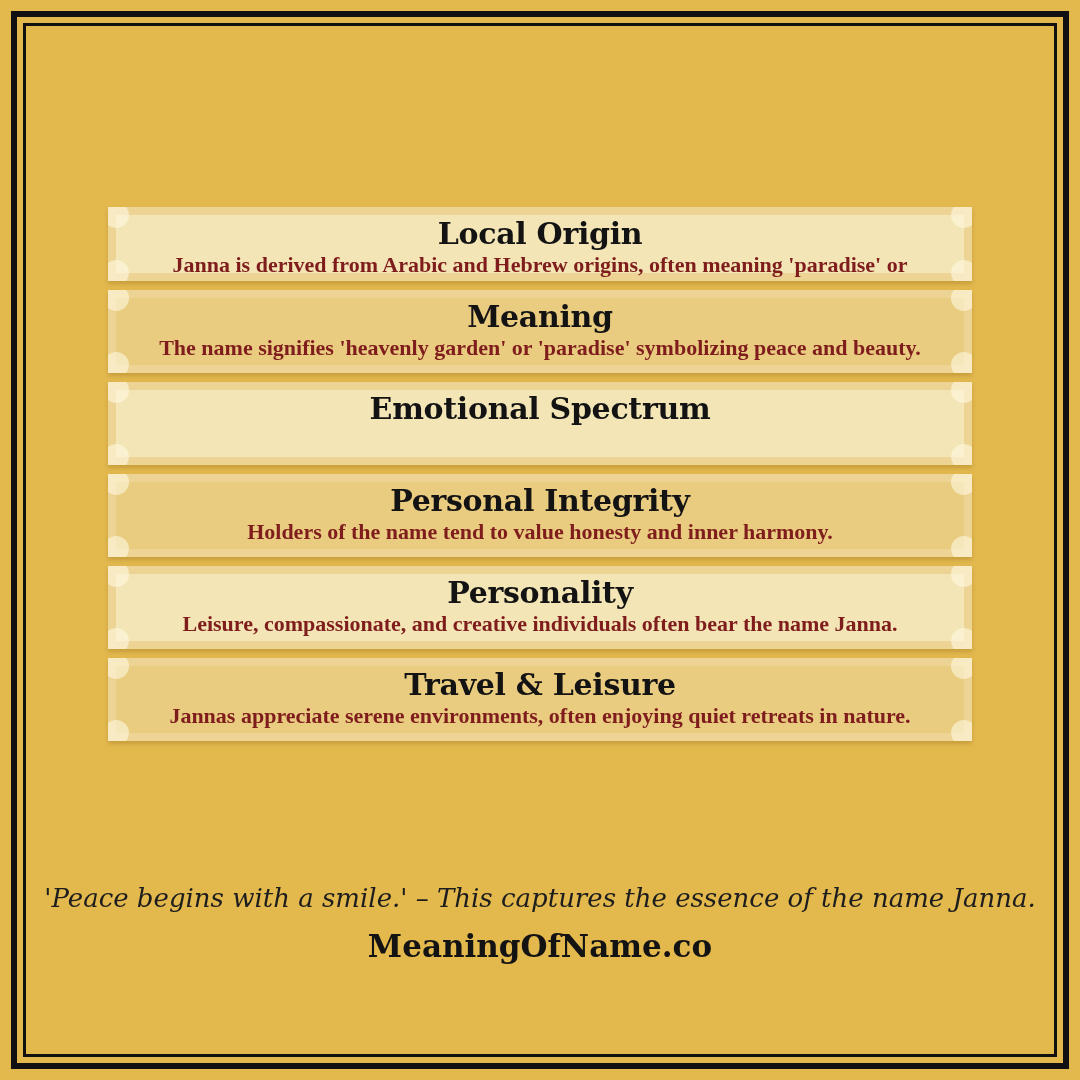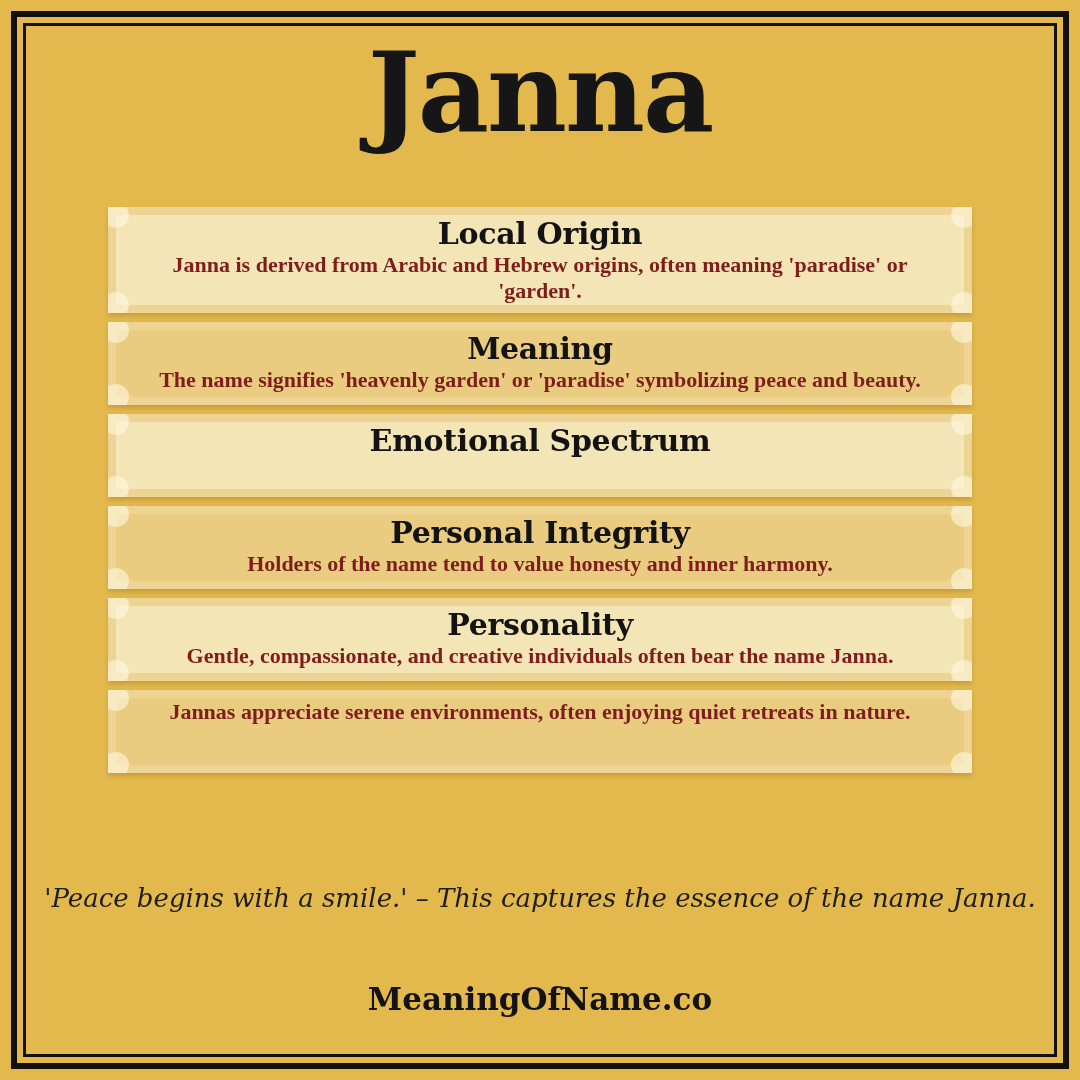--- a/index.html
+++ b/index.html
@@ -52,21 +52,21 @@
     flex-direction: column;
     gap: 9px;
   }
   .card {
     position: relative;
     height: 83px;
     background: var(--card-strip, #edd494);
     overflow: hidden;
     box-shadow: 0 3px 4px rgba(125, 88, 15, 0.28);
   }
-  .card:first-child { height: 106px; }
+  .card:first-child { height: 74px; }
   .panel {
     position: absolute;
     inset: 8px;
     background: var(--card-light, #f3e5b6);
     text-align: center;
   }
   .card:nth-child(even) .panel { background: var(--card-dark, #e9cc80); }
   .dot {
     position: absolute;
     width: 26px;
@@ -104,39 +104,38 @@
     width: 100%;
     text-align: center;
     font-family: "DejaVu Serif", serif;
     font-style: italic;
     font-size: 26px;
     line-height: 1.1;
     color: #1d1d1d;
   }
   .brand {
     position: absolute;
-    top: 982px;
+    top: 929px;
     left: 0;
     width: 100%;
     text-align: center;
     font-family: "DejaVu Serif", serif;
     font-weight: bold;
     font-size: 31px;
     line-height: 1.1;
     color: #131313;
   }
 </style>
 </head>
 <body>
 
 <div class="canvas" style="--bg: #e3b94e; --frame: #111111; --card-strip: #edd494; --card-light: #f3e5b6; --card-dark: #e9cc80; --dot: rgba(255,248,226,0.6); --ink: #161616;">
   <div class="frame-outer"></div>
   <div class="frame-inner"></div>
 
-  <h1 class="title">Janna</h1>
 
   <div class="sections">
   <section class="card">
     <span class="dot tl"></span>
     <span class="dot tr"></span>
     <span class="dot bl"></span>
     <span class="dot br"></span>
     <div class="panel">
       <h2 class="card-heading">Local Origin</h2>
       <p class="card-text">Janna is derived from Arabic and Hebrew origins, often meaning 'paradise' or 'garden'.</p>
@@ -175,31 +174,32 @@
     </div>
   </section>
 
   <section class="card">
     <span class="dot tl"></span>
     <span class="dot tr"></span>
     <span class="dot bl"></span>
     <span class="dot br"></span>
     <div class="panel">
       <h2 class="card-heading">Personality</h2>
-      <p class="card-text">Gentle, compassionate, and creative individuals often bear the name Janna.</p>
-    </div>
-  </section>
-
-
-  <section class="card">
-    <span class="dot tl"></span>
-    <span class="dot tr"></span>
-    <span class="dot bl"></span>
-    <span class="dot br"></span>
-    <div class="panel">
+      <p class="card-text">Leisure, compassionate, and creative individuals often bear the name Janna.</p>
+    </div>
+  </section>
+
+
+  <section class="card">
+    <span class="dot tl"></span>
+    <span class="dot tr"></span>
+    <span class="dot bl"></span>
+    <span class="dot br"></span>
+    <div class="panel">
+      <h2 class="card-heading">Travel &amp; Leisure</h2>
       <p class="card-text">Jannas appreciate serene environments, often enjoying quiet retreats in nature.</p>
     </div>
   </section>
 </div>
 
   <div class="quote">'Peace begins with a smile.' – This captures the essence of the name Janna.</div>
   <div class="brand">MeaningOfName.co</div>
 </div>
 
 </body></html>

